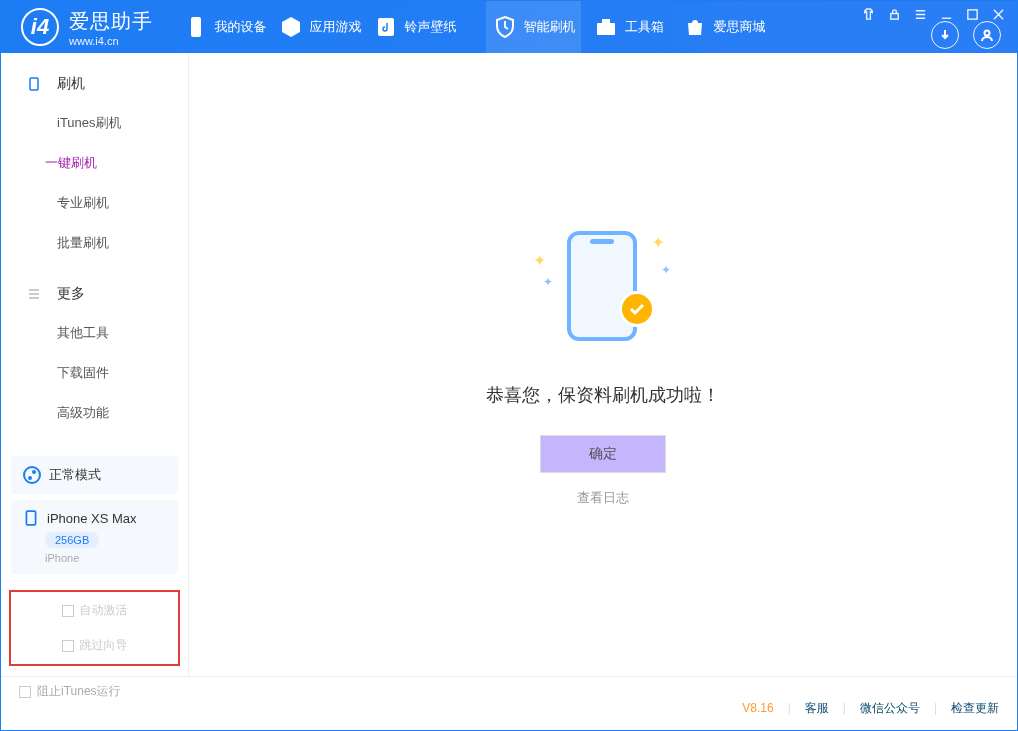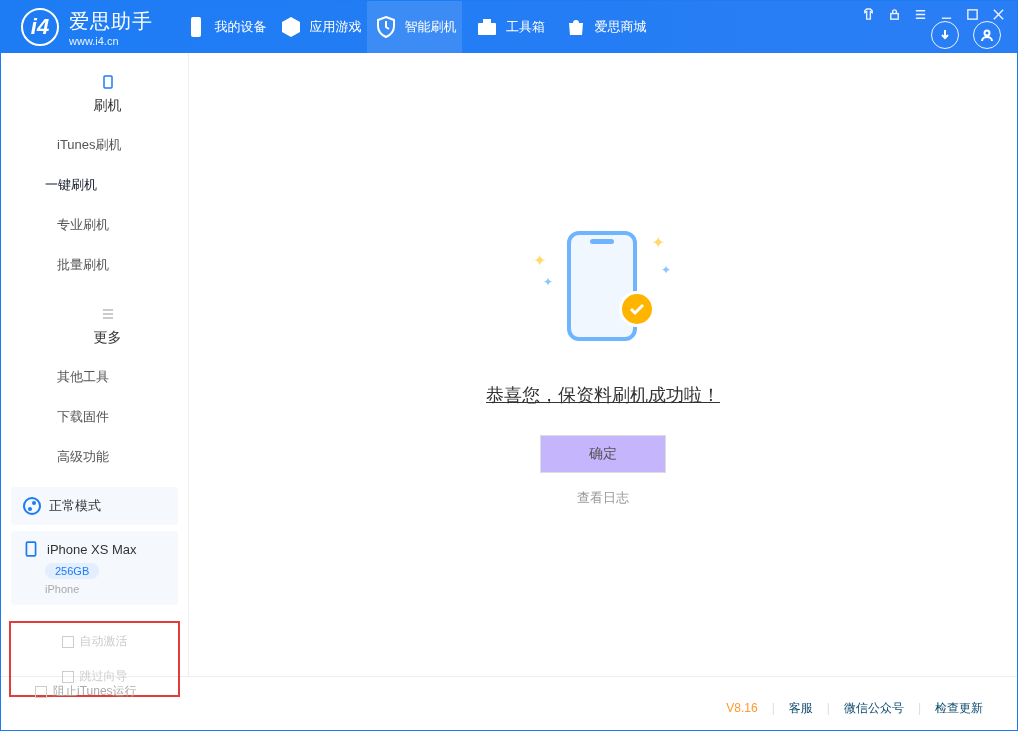--- a/index.html
+++ b/index.html
@@ -8,41 +8,41 @@
 
 .header { height: 52px; background: linear-gradient(90deg, #1d7cf4 0%, #2a7ef5 100%); display: flex; align-items: stretch; color: #fff; position: relative; }
 .logo-area { display: flex; align-items: center; padding: 0 24px 0 20px; }
 .logo-icon { width: 38px; height: 38px; border: 2.5px solid #fff; border-radius: 50%; display: flex; align-items: center; justify-content: center; font-size: 22px; font-weight: bold; font-style: italic; }
 .logo-text { margin-left: 10px; }
 .logo-title { font-size: 20px; font-weight: 500; letter-spacing: 1px; }
 .logo-sub { font-size: 11px; opacity: 0.9; }
 
 .nav { display: flex; }
 .nav-item { width: 95px; display: flex; align-items: center; justify-content: center; cursor: pointer; font-size: 13px; gap: 6px; }
-.nav-item.active { background: rgba(255,255,255,0.12); }
+.nav-item.active { background: rgba(255,255,255,0.12); margin-left: 24px; }
 .nav-icon { width: 26px; height: 26px; display: flex; align-items: center; justify-content: center; }
 .nav-icon svg { width: 24px; height: 24px; fill: #fff; }
 
 .header-right { position: absolute; right: 0; top: 0; display: flex; flex-direction: column; align-items: flex-end; padding: 6px 12px; height: 100%; justify-content: space-between; }
 .win-controls { display: flex; gap: 12px; align-items: center; }
 .win-controls .wc { width: 14px; height: 14px; opacity: 0.9; cursor: pointer; display: flex; align-items: center; justify-content: center; }
 .win-controls svg { width: 13px; height: 13px; stroke: #fff; fill: none; stroke-width: 1.5; }
 .header-circles { display: flex; gap: 14px; margin-bottom: 8px; margin-right: 4px; }
 .header-circles .hc { width: 28px; height: 28px; border: 1.5px solid rgba(255,255,255,0.9); border-radius: 50%; display: flex; align-items: center; justify-content: center; cursor: pointer; }
 .header-circles svg { width: 14px; height: 14px; stroke: #fff; fill: none; stroke-width: 2; }
 
 
 .body { display: flex; height: calc(100% - 76px - 30px); }
 
 
 .sidebar { width: 188px; border-right: 1px solid #eee; display: flex; flex-direction: column; background: #fff; }
-.side-section-header { display: flex; align-items: center; gap: 8px; padding: 22px 0 10px 26px; font-size: 14px; color: #333; font-weight: 500; flex-direction: column; }
+.side-section-header { display: flex; align-items: center; gap: 16px; padding: 22px 0 10px 26px; font-size: 14px; color: #333; font-weight: 500; }
 .side-section-header .sh-icon { width: 14px; height: 14px; }
 .side-item { padding: 11px 0 11px 56px; font-size: 13px; color: #555; cursor: pointer; }
-.side-item.active { color: #0f172a; padding-left: 44px; }
+.side-item.active { color: #a21caf; padding-left: 44px; }
 
 .side-cards { margin-top: auto; padding: 10px; display: flex; flex-direction: column; gap: 6px; }
 .card { background: #f5f8fc; border-radius: 4px; padding: 10px 12px; }
 .card-mode { display: flex; align-items: center; gap: 8px; font-size: 13px; color: #333; }
 .card-mode .cm-icon { width: 18px; height: 18px; border: 2px solid #1d7cf4; border-radius: 50%; position: relative; }
 .card-mode .cm-icon::before, .card-mode .cm-icon::after { content: ''; position: absolute; background: #1d7cf4; border-radius: 50%; }
 .card-mode .cm-icon::before { width: 4px; height: 4px; top: 2px; left: 7px; }
 .card-mode .cm-icon::after { width: 4px; height: 4px; bottom: 2px; right: 7px; }
 .card-dev { }
 .card-dev-row1 { display: flex; align-items: center; gap: 8px; font-size: 13px; color: #333; font-weight: 500; }
@@ -60,26 +60,26 @@
 .phone { position: absolute; left: 34px; top: 8px; width: 70px; height: 110px; border: 4px solid #6eb4ff; border-radius: 12px; background: #f0f7ff; }
 .phone::before { content: ''; position: absolute; top: 4px; left: 50%; transform: translateX(-50%); width: 24px; height: 5px; background: #6eb4ff; border-radius: 3px; }
 .check-badge { position: absolute; right: 18px; bottom: 26px; width: 36px; height: 36px; background: #ffb400; border-radius: 50%; border: 3px solid #fff; display: flex; align-items: center; justify-content: center; }
 .check-badge svg { width: 18px; height: 18px; stroke: #fff; stroke-width: 3; fill: none; }
 .spark { position: absolute; font-size: 16px; color: #ffd96b; }
 .spark.s1 { left: 0; top: 28px; }
 .spark.s2 { left: 10px; top: 52px; color: #8ec5ff; font-size: 12px; }
 .spark.s3 { right: 2px; top: 40px; color: #8ec5ff; font-size: 12px; }
 .spark.s4 { right: 8px; top: 10px; }
 
-.success-text { font-size: 18px; color: #333; margin-bottom: 28px; text-decoration: underline; }
+.success-text { font-size: 18px; color: #333; margin-bottom: 28px; }
 .ok-btn { padding: 9px 48px; border: 1px solid #ddd; background: #c4b5fd; font-size: 14px; color: #555; cursor: pointer; margin-bottom: 16px; }
 .log-link { font-size: 13px; color: #999; cursor: pointer; }
 
 
-.footer { height: 30px; border-top: 1px solid #eee; display: flex; align-items: center; padding: 0 34px; font-size: 12px; color: #aaa; }
+.footer { height: 30px; border-top: 1px solid #eee; display: flex; align-items: center; padding: 0 18px; font-size: 12px; color: #aaa; }
 .footer .chk { color: #aaa; }
 .footer-right { margin-left: auto; display: flex; align-items: center; gap: 14px; margin-top: 33px; }
 .footer-right .flink { color: #0c4a6e; cursor: pointer; }
 .footer-right .sep { color: #ddd; }
 .version { color: #ff9a2e; }
 </style>
 </head>
 <body>
 
 <div class="header">
@@ -99,20 +99,29 @@
         </span>
       <span>我的设备</span>
     </div>
     <div class="nav-item">
       <span class="nav-icon">
           <svg viewBox="0 0 24 24">
             <path d="M12 2l9 5v10l-9 5-9-5V7z"></path>
           </svg>
         </span>
       <span>应用游戏</span>
+    </div>
+    <div class="nav-item">
+      <span class="nav-icon">
+          <svg viewBox="0 0 24 24">
+            <rect x="4" y="3" width="16" height="18" rx="2"></rect>
+            <path d="M13 8v6a2 2 0 11-2-2" fill="none" stroke="#1d7cf4" stroke-width="1.5"></path>
+          </svg>
+        </span>
+      <span>铃声壁纸</span>
     </div>
     <div class="nav-item active">
       <span class="nav-icon">
           <svg viewBox="0 0 24 24">
             <path d="M12 2l8 3v6c0 5-3.5 9-8 11-4.5-2-8-6-8-11V5z" fill="none" stroke="#fff" stroke-width="2"></path>
             <path d="M12 6v6l3 2" fill="none" stroke="#fff" stroke-width="2"></path>
           </svg>
         </span>
       <span>智能刷机</span>
     </div>

